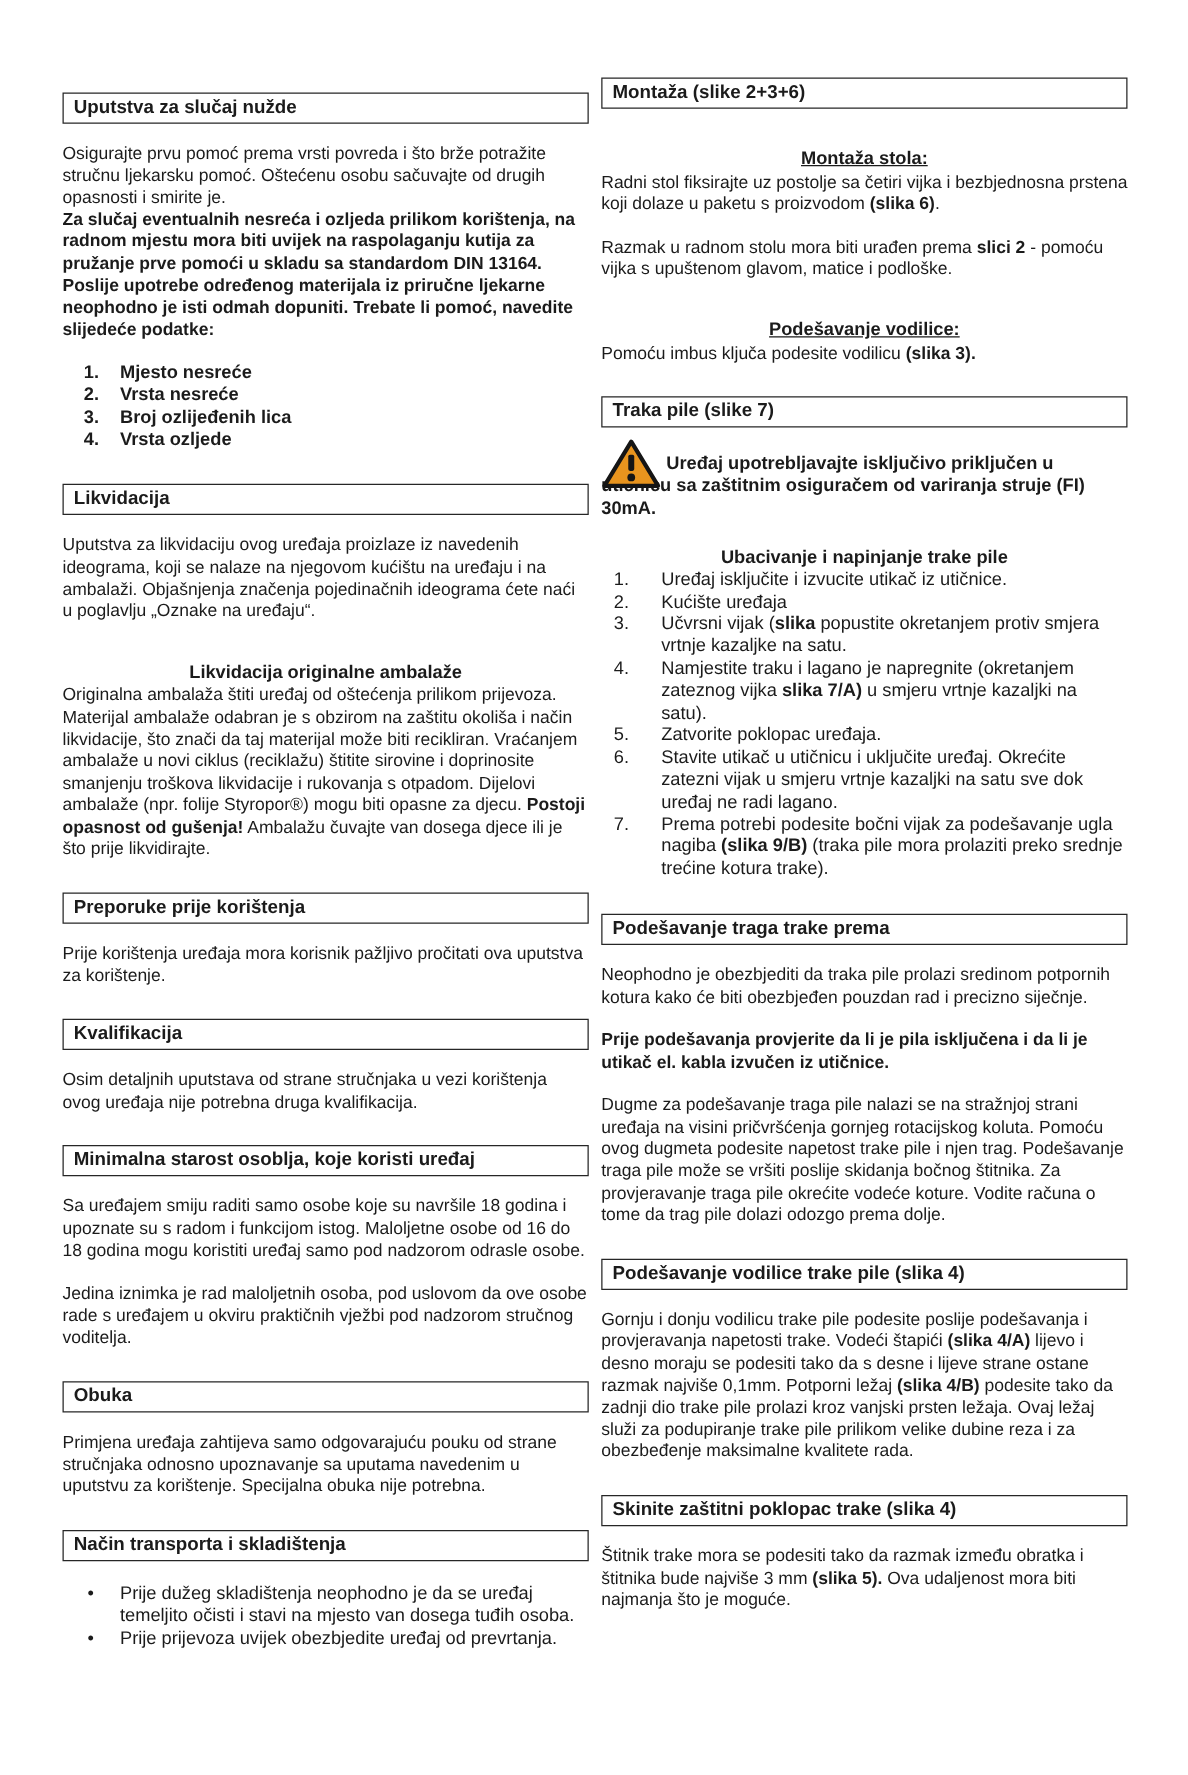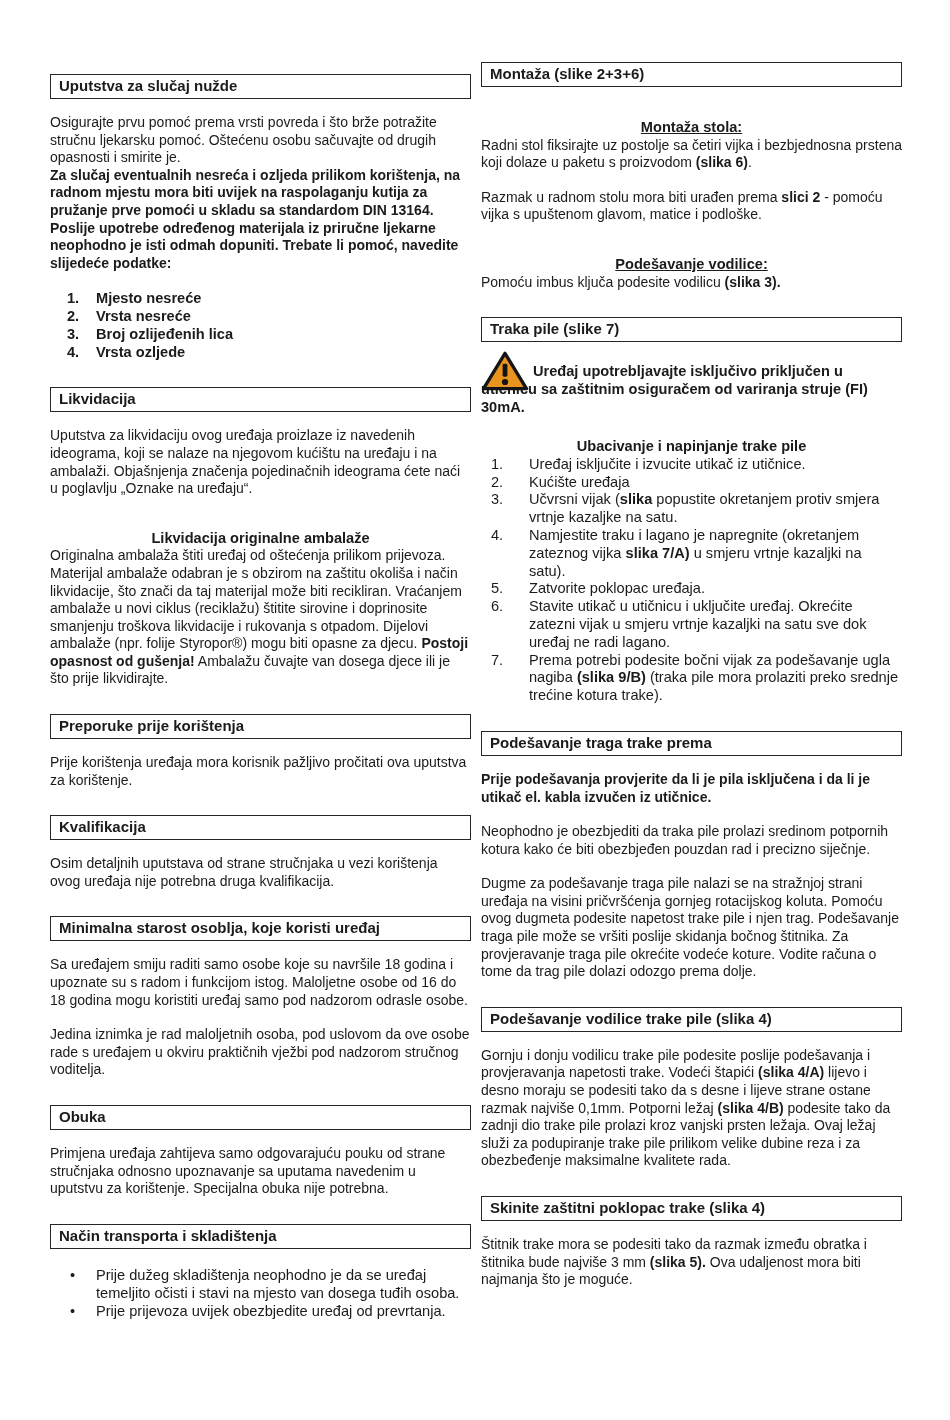--- a/index.html
+++ b/index.html
@@ -176,22 +176,22 @@
     </div>
     <div class="li">
       <span class="marker">7.</span>
       <span class="litext"><span>Prema potrebi podesite bočni vijak za podešavanje ugla nagiba </span><span class="b">(slika 9/B)</span><span> (traka pile mora prolaziti preko srednje trećine kotura trake).</span></span>
     </div>
   </div>
 
   <div class="secbox">
     <span>Podešavanje traga trake prema</span>
   </div>
+  <p class="para">Neophodno je obezbjediti da traka pile prolazi sredinom potpornih kotura kako će biti obezbjeđen pouzdan rad i precizno siječnje.</p>
   <p class="para b">Prije podešavanja provjerite da li je pila isključena i da li je utikač el. kabla izvučen iz utičnice.</p>
-  <p class="para">Neophodno je obezbjediti da traka pile prolazi sredinom potpornih kotura kako će biti obezbjeđen pouzdan rad i precizno siječnje.</p>
   <p class="para">Dugme za podešavanje traga pile nalazi se na stražnjoj strani uređaja na visini pričvršćenja  gornjeg rotacijskog koluta. Pomoću ovog dugmeta podesite napetost trake pile i njen trag. Podešavanje traga pile može se vršiti poslije skidanja bočnog štitnika. Za provjeravanje traga pile okrećite vodeće koture. Vodite računa o tome da trag pile dolazi odozgo prema dolje.</p>
 
   <div class="secbox">
     <span>Podešavanje vodilice trake pile (slika 4)</span>
   </div>
   <p class="para">
     <span>Gornju i donju vodilicu trake pile podesite poslije podešavanja i provjeravanja napetosti trake. Vodeći štapići </span><span class="b">(slika 4/A)</span><span> lijevo i desno moraju se podesiti tako da s desne i lijeve strane ostane razmak najviše 0,1mm. Potporni ležaj </span><span class="b">(slika 4/B)</span><span> podesite tako da zadnji dio trake pile prolazi kroz vanjski prsten ležaja. Ovaj ležaj služi za podupiranje trake pile prilikom velike dubine reza i za obezbeđenje maksimalne kvalitete rada.</span>
   </p>
 
   <div class="secbox">

